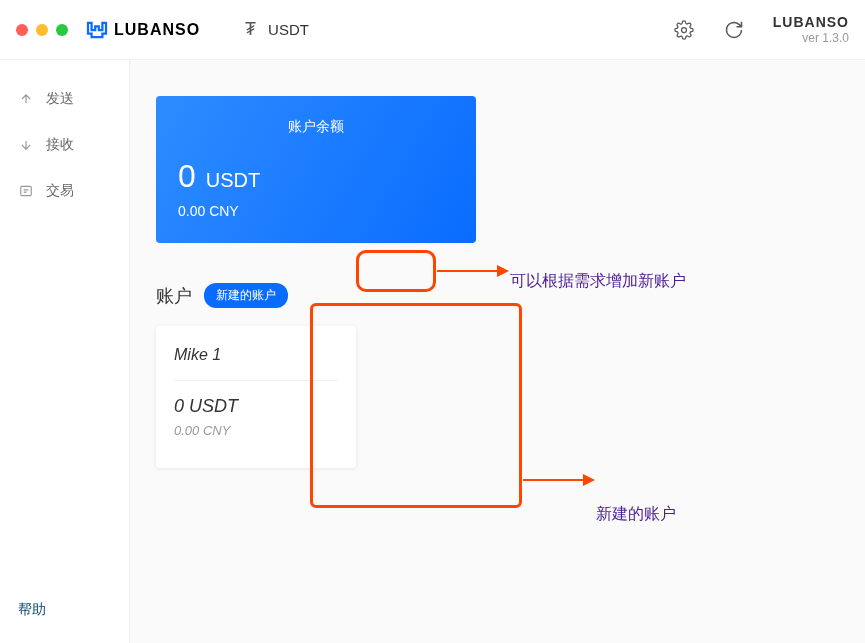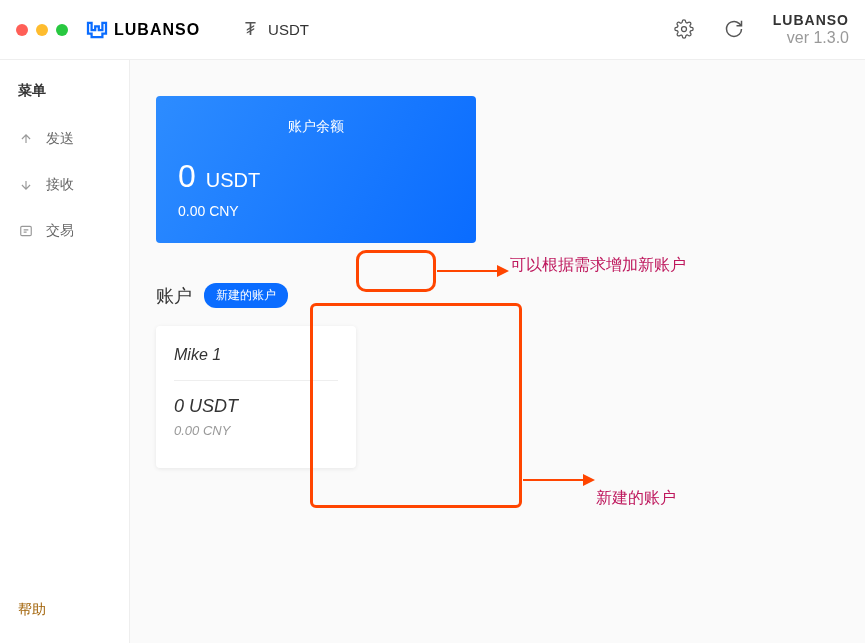--- a/index.html
+++ b/index.html
@@ -84,21 +84,21 @@
       text-align: right;
       line-height: 1.2;
     }
     .version-name {
       font-size: 14px;
       font-weight: 600;
       color: #333;
       letter-spacing: 1px;
     }
     .version-num {
-      font-size: 16px;
+      font-size: 12px;
       color: #999;
     }
     .body {
       flex: 1;
       display: flex;
     }
     .sidebar {
       width: 130px;
       border-right: 1px solid #eee;
       display: flex;
@@ -130,21 +130,21 @@
       align-items: center;
       justify-content: center;
       color: #999;
     }
     .sidebar-footer {
       margin-top: auto;
       padding: 24px 18px;
     }
     .help-link {
       font-size: 14px;
-      color: #a16207;
+      color: #0c4a6e;
       cursor: pointer;
     }
     .main {
       flex: 1;
       padding: 36px 26px;
       position: relative;
       background: #fafafa;
     }
     .balance-card {
       width: 320px;
@@ -252,23 +252,24 @@
     }
     .arrow-head {
       width: 0;
       height: 0;
       border-top: 6px solid transparent;
       border-bottom: 6px solid transparent;
       border-left: 12px solid #ff4500;
     }
     .annotation-text {
       position: absolute;
-      color: #be185d;
+      color: #4c1d95;
       font-size: 16px;
       white-space: nowrap;
+      margin-top: 16px;
     }
     .arrow-1 { left: 307px; top: 205px; }
     .arrow-1 .arrow-line { width: 60px; }
     .text-1 { left: 380px; top: 195px; }
     .arrow-2 { left: 393px; top: 414px; }
     .arrow-2 .arrow-line { width: 60px; }
     .text-2 { left: 466px; top: 428px; }
   </style>
 </head>
 <body>
@@ -306,21 +307,20 @@
       </div>
       <div class="version-box">
         <div class="version-name">LUBANSO</div>
         <div class="version-num">ver 1.3.0</div>
       </div>
     </div>
   </div>
 
   <div class="body">
     <div class="sidebar">
-      <div class="menu-title">菜单</div>
 
       <div class="menu-item">
         <span class="menu-icon">
           <svg width="14" height="14" viewBox="0 0 24 24" fill="none" stroke="currentColor" stroke-width="2">
               <path d="M12 19V5M5 12l7-7 7 7"></path>
             </svg>
         </span>
         <span>发送</span>
       </div>
 

